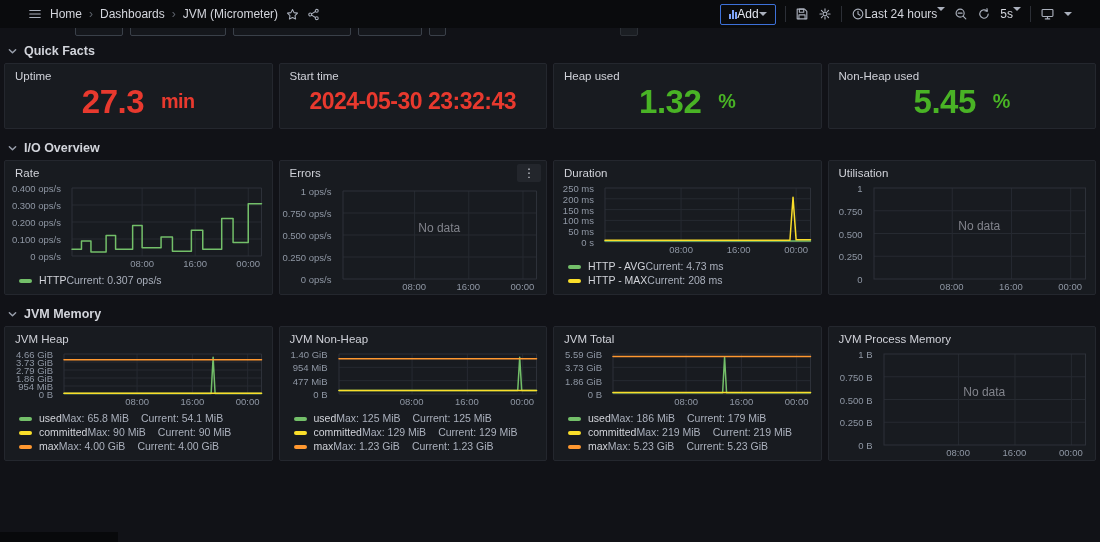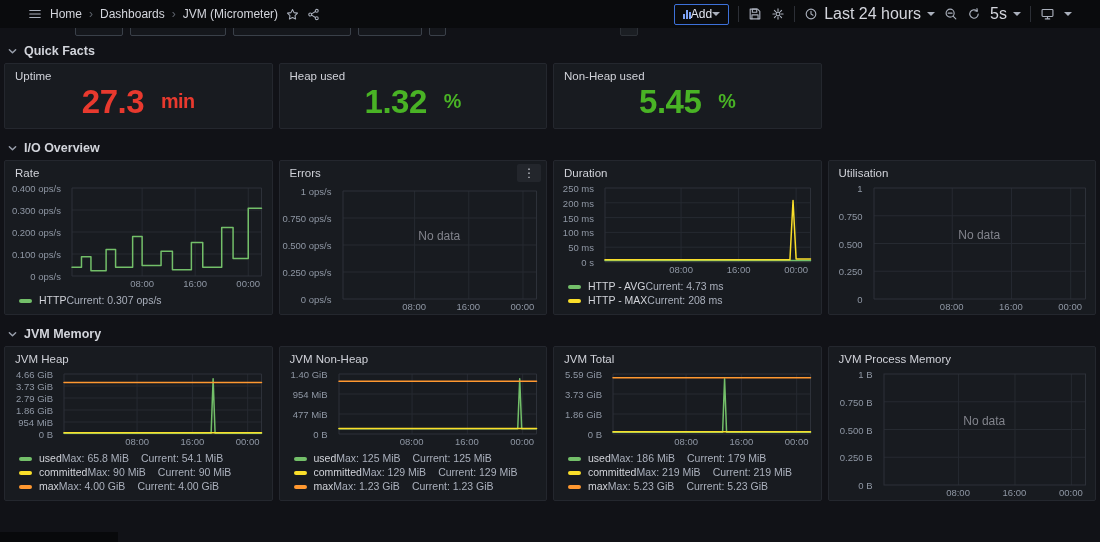--- a/index.html
+++ b/index.html
@@ -14,21 +14,21 @@
   .crumb{font-size:12px;color:#d4d6dd;cursor:pointer;white-space:nowrap}
   .crumb.current{cursor:default}
   .crumb-sep{color:#5d626b;font-size:12px}
   .nav-right{margin-left:auto;display:flex;align-items:center;gap:9px}
   .divider{width:1px;height:16px;background:#2c2f36;display:inline-block}
   .add-btn{display:flex;align-items:center;height:21px;padding:0 8px;border:1px solid #3d71d9;border-radius:2px;font-size:12px;color:#e3e7f0;background:transparent;cursor:pointer;font-family:inherit}
   .minibars{display:flex;align-items:flex-end;gap:1px}
   .minibars i{display:block;width:2px;background:#7da2f7}
   .minibars i:nth-child(1){height:5px}.minibars i:nth-child(2){height:9px}.minibars i:nth-child(3){height:7px}
   .caret{width:0;height:0;border-left:4px solid transparent;border-right:4px solid transparent;border-top:4px solid #aab0bc;display:inline-block}
-  .timepicker,.interval{display:flex;align-items:center;gap:6px;font-size:16px;color:#d4d6dd;cursor:pointer;white-space:nowrap}
+  .timepicker,.interval{display:flex;font-size:12px;color:#d4d6dd;cursor:pointer;white-space:nowrap}
 
   
   .varstrip{position:relative;z-index:1;height:8px;background:#111217}
   .varbox{position:absolute;top:-7px;height:15px;background:#15171c;border:1px solid #3a4049;border-radius:2px;display:inline-block}
   .varbox-dark{background:#1b1e23;border-color:#2c3036}
 
   
   main{padding:4px 4px 0}
   .row-head{display:flex;align-items:center;gap:7px;height:22px;padding:2px 4px;font-size:12.5px;font-weight:700;color:#d2d4db;cursor:pointer}
   .row-head + .grid{margin-top:1px}
@@ -36,21 +36,21 @@
   .rh-chev svg{stroke:#9aa0ad;fill:none;stroke-width:1.6;stroke-linecap:round;stroke-linejoin:round}
   .grid{display:grid;grid-template-columns:repeat(4,1fr);gap:6px}
 
   
   .panel{background:#181b20;border:1px solid #24272e;border-radius:2px;position:relative}
   .panel-title{font-size:11.5px;color:#d0d2d9;padding:6px 10px 0;cursor:pointer;white-space:nowrap}
   .stat-panel{height:66px;display:flex;flex-direction:column}
   .stat-value{flex:1;display:flex;align-items:center;justify-content:center;font-weight:700;line-height:1;padding-bottom:7px;letter-spacing:-0.5px}
   .stat-unit{font-size:0.6em;margin-left:17px}
 
-  .chart-panel{height:155px;display:flex;flex-direction:column;overflow:hidden}
+  .chart-panel{height:135px;display:flex;flex-direction:column;overflow:hidden}
   .panel-head{display:flex;align-items:flex-start;justify-content:space-between}
   .kebab{color:#c7cad1;font-size:12px;line-height:12px;padding:3px 6px;margin:3px 5px 0 0;background:#23262c;border-radius:2px;cursor:pointer}
   .chart-body{flex:1;display:grid;grid-template-rows:1fr 15px;column-gap:7px;padding:9px 10px 0 8px;min-height:0}
   .yaxis{position:relative}
   .ytick{position:absolute;right:4px;transform:translateY(-50%);font-size:9.5px;color:#8f97a4;white-space:nowrap}
   .plot{position:relative;min-width:0}
   .nodata{position:absolute;left:50%;top:42%;transform:translate(-50%,-50%);font-size:12px;color:#82848c}
   .xaxis{position:relative}
   .xtick{position:absolute;top:2px;transform:translateX(-50%);font-size:9.5px;color:#8f97a4}
   .legend{padding:3px 10px 7px 14px;display:flex;flex-direction:column;gap:1px}
@@ -172,20 +172,26 @@
   </div>
   <div class="grid" id="stats-row">
       <div class="panel stat-panel">
         <div class="panel-title">Uptime</div>
         <div class="stat-value" style="color:#e8392e;font-size:33px">
           <span>27.3</span>
           <span class="stat-unit">min</span>
         </div>
       </div>
       <div class="panel stat-panel">
+        <div class="panel-title">Start time</div>
+        <div class="stat-value" style="color:#e8392e;font-size:23px">
+          <span>2024-05-30 23:32:43</span>
+        </div>
+      </div>
+      <div class="panel stat-panel">
         <div class="panel-title">Heap used</div>
         <div class="stat-value" style="color:#49b325;font-size:33px">
           <span>1.32</span>
           <span class="stat-unit">%</span>
         </div>
       </div>
       <div class="panel stat-panel">
         <div class="panel-title">Non-Heap used</div>
         <div class="stat-value" style="color:#49b325;font-size:33px">
           <span>5.45</span>

